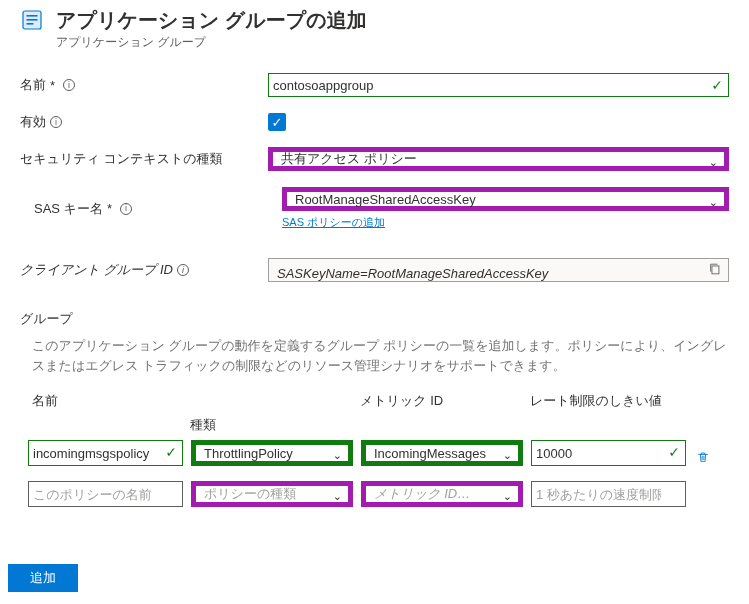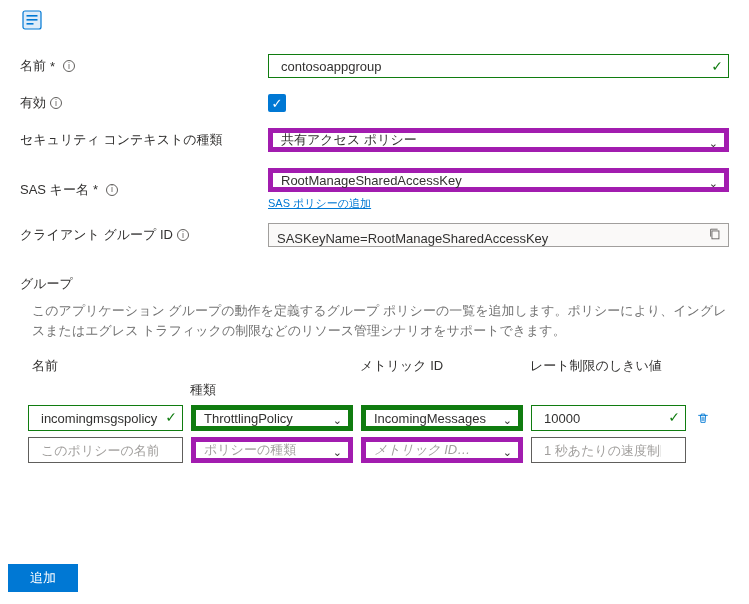--- a/index.html
+++ b/index.html
@@ -7,40 +7,40 @@
 .header { display: flex; align-items: flex-start; padding: 8px 20px 12px 20px; }
 .header-icon { width: 24px; height: 24px; margin-right: 12px; flex-shrink: 0; }
 .header-text h1 { font-size: 20px; font-weight: 600; color: #323130; line-height: 24px; }
 .header-text .sub { font-size: 12px; color: #605e5c; margin-top: 2px; }
 .form { padding: 10px 20px 0 20px; }
 .row { display: flex; align-items: center; margin-bottom: 16px; }
 .label-col { width: 248px; display: flex; align-items: center; font-size: 13px; color: #323130; }
 .req { margin: 0 4px; }
 .info-icon { width: 12px; height: 12px; border: 1px solid #605e5c; border-radius: 50%; display: inline-flex; align-items: center; justify-content: center; font-size: 9px; color: #605e5c; margin-left: 4px; line-height: 1; }
 .field-col { flex: 1; position: relative; }
-.tf { width: 100%; height: 24px; border: 1px solid #605e5c; padding: 0 24px 0 12px; font-size: 13px; color: #323130; font-family: inherit; outline: none; }
+.tf { width: 100%; height: 24px; border: 1px solid #605e5c; padding: 0 24px 0 4px; font-size: 13px; color: #323130; font-family: inherit; outline: none; }
 .tf.valid { border-color: #107c10; }
 .check-right { position: absolute; right: 6px; top: 3px; color: #107c10; font-size: 14px; line-height: 18px; }
 .select { width: 100%; height: 24px; border: 5px solid #a21caf; padding: 0 24px 0 8px; font-size: 13px; display: flex; align-items: center; position: relative; background: #fff; }
 .select.valid { border-color: #107c10; }
 .select .chev { position: absolute; right: 6px; top: 4px; color: #323130; font-size: 11px; }
 .checkbox { width: 18px; height: 18px; background: #0078d4; color: #fff; display: inline-flex; align-items: center; justify-content: center; font-size: 13px; border-radius: 2px; }
 .link { color: #0078d4; font-size: 11px; margin-top: 4px; display: inline-block; }
 .readonly-box { width: 100%; height: 24px; border: 1px solid #a19f9d; padding: 0 28px 0 8px; font-size: 13px; display: flex; align-items: flex-end; background: #faf9f8; position: relative; color: #323130; }
 .copy-icon { position: absolute; right: 6px; top: 3px; color: #605e5c; }
 .section-title { font-size: 13px; color: #323130; margin: 28px 0 8px 0; }
 .section-desc { font-size: 13px; color: #737373; line-height: 20px; margin-bottom: 16px; padding-left: 12px; }
 .table { width: 100%; }
 .thead { display: flex; padding: 0 0 6px 0; }
 .th { font-size: 13px; color: #323130; }
 .th1 { width: 170px; padding-left: 12px; }
 .th2 { width: 170px; margin-top: 24px; }
 .th3 { width: 170px; }
 .th4 { width: 160px; }
-.tbody-row { display: flex; align-items: center; margin-bottom: 6px; padding-left: 8px; }
+.tbody-row { display: flex; align-items: flex-end; margin-bottom: 15px; padding-left: 8px; }
 .cell { margin-right: 8px; position: relative; }
 .c1 { width: 155px; }
 .c2 { width: 162px; }
 .c3 { width: 162px; }
 .c4 { width: 155px; }
 .cell .tf, .cell .select { height: 26px; }
 .del-btn { width: 18px; height: 18px; display: inline-flex; align-items: center; justify-content: center; color: #0078d4; }
 .ph { color: #a19f9d; font-style: italic; }
 .ph-n { color: #a19f9d; }
 .footer { position: absolute; bottom: 12px; left: 8px; }
@@ -52,20 +52,24 @@
 
 <div class="header">
   <span class="header-icon">
     <svg viewBox="0 0 24 24" width="24" height="24">
         <rect x="3" y="3" width="18" height="18" rx="2" fill="#deecf9" stroke="#0078d4" stroke-width="1.2"></rect>
         <rect x="6.5" y="7" width="11" height="1.6" fill="#0078d4"></rect>
         <rect x="6.5" y="11" width="11" height="1.6" fill="#0078d4"></rect>
         <rect x="6.5" y="15" width="7" height="1.6" fill="#0078d4"></rect>
       </svg>
   </span>
+  <div class="header-text">
+    <h1>アプリケーション グループの追加</h1>
+    <div class="sub">アプリケーション グループ</div>
+  </div>
 </div>
 
 <div class="form">
   <div class="row">
     <div class="label-col">
       <span>名前</span>
       <span class="req">*</span>
       <span class="info-icon">i</span>
     </div>
     <div class="field-col">
@@ -89,36 +93,36 @@
       <span>セキュリティ コンテキストの種類</span>
     </div>
     <div class="field-col">
       <div class="select">
         <span>共有アクセス ポリシー</span>
         <span class="chev">⌄</span>
       </div>
     </div>
   </div>
 
-  <div class="row" style="margin-bottom:4px;">
+  <div class="row" style="margin-bottom:4px;margin-left:14px;">
     <div class="label-col">
       <span>SAS キー名</span>
       <span class="req">*</span>
       <span class="info-icon">i</span>
     </div>
     <div class="field-col">
       <div class="select">
         <span>RootManageSharedAccessKey</span>
         <span class="chev">⌄</span>
       </div>
       <a href="#" class="link">SAS ポリシーの追加</a>
     </div>
   </div>
 
-  <div class="row" style="margin-top:12px;">
+  <div class="row" style="margin-top:28px;font-style:italic;">
     <div class="label-col">
       <span>クライアント グループ ID</span>
       <span class="info-icon">i</span>
     </div>
     <div class="field-col">
       <div class="readonly-box">
         <span>SASKeyName=RootManageSharedAccessKey</span>
         <span class="copy-icon">
           <svg width="14" height="14" viewBox="0 0 16 16">
               <rect x="4.5" y="4.5" width="8" height="9" fill="none" stroke="#605e5c" stroke-width="1"></rect>

